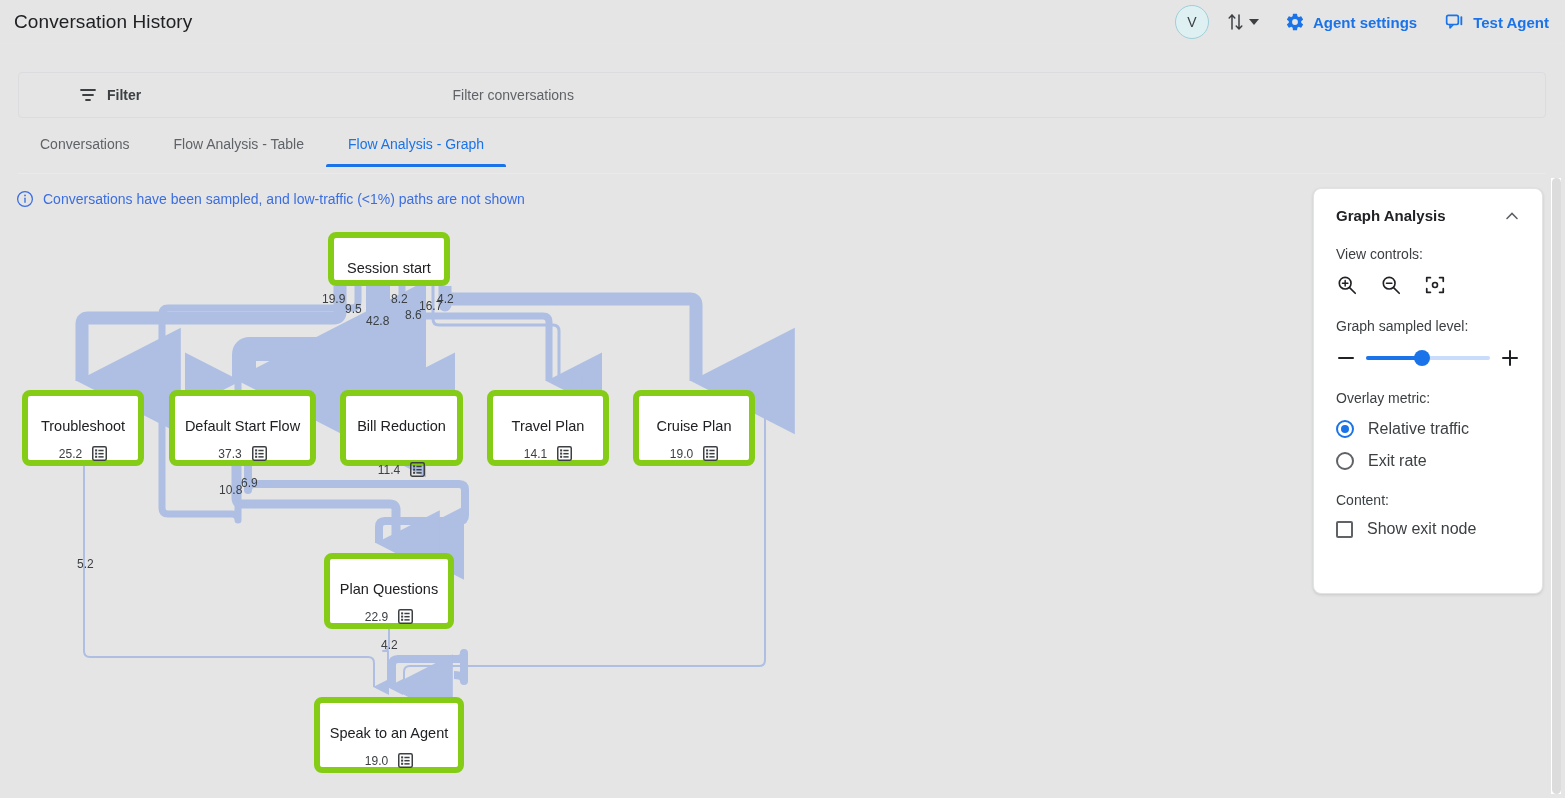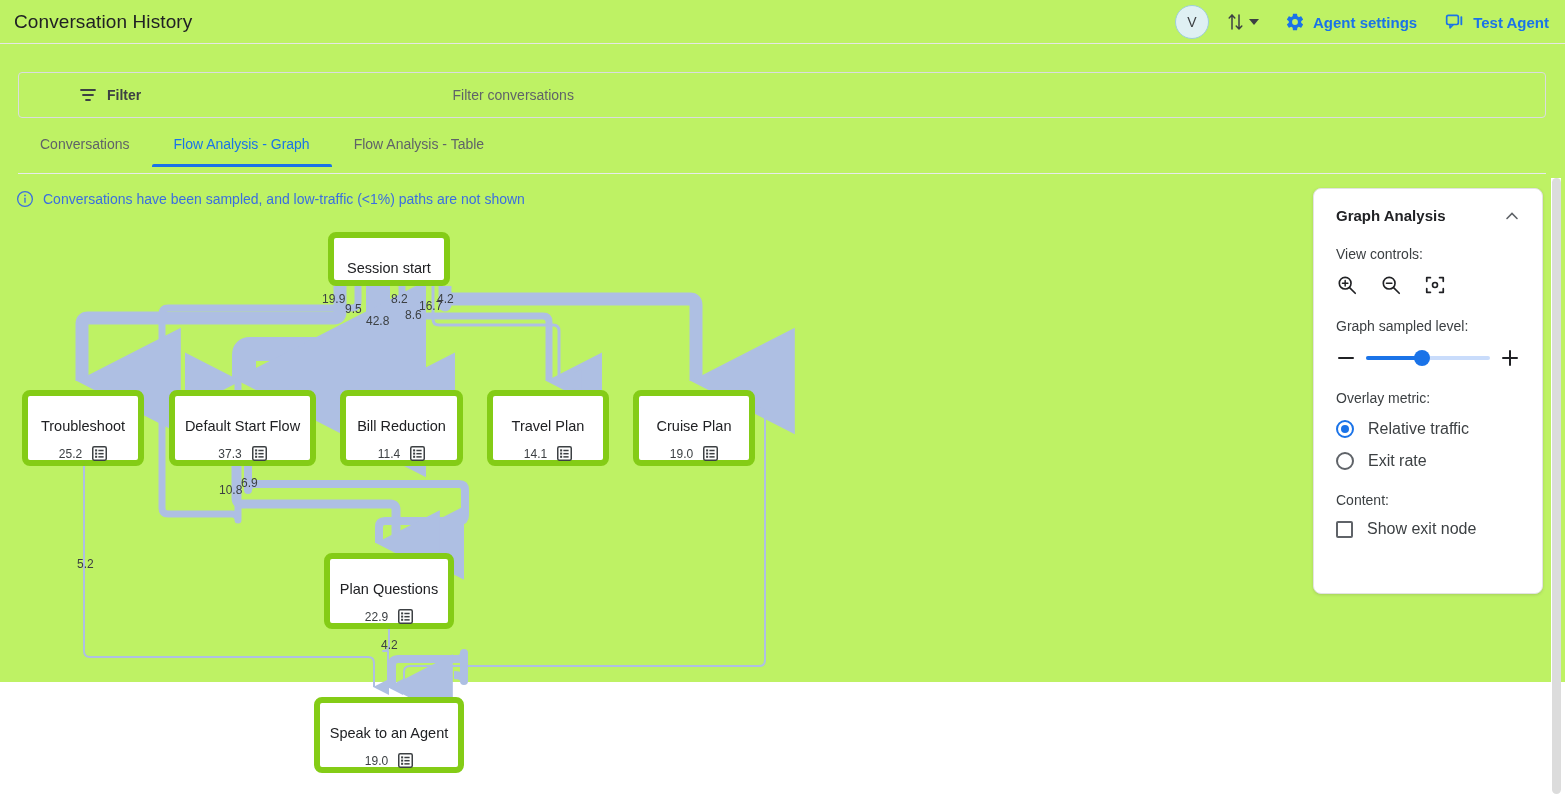--- a/index.html
+++ b/index.html
@@ -3,21 +3,21 @@
 <meta charset="utf-8">
 <style>
   * { box-sizing: border-box; }
   html, body {
     margin: 0; padding: 0;
     width: 1565px; height: 798px;
     background: #ffffff;
     font-family: "Liberation Sans", sans-serif;
     overflow: hidden;
   }
-  .app { position: relative; width: 1565px; height: 682px; background:#bef264; }
+  .app { position: relative; width: 1565px; height: 798px; background:#e5e5e5; }
 
   
   .topbar {
     position: absolute; top:0; left:0; width:1565px; height:44px;
     border-bottom: 1px solid #e6e6e6;
     display:flex; align-items:center;
   }
   .page-title {
     margin-left: 14px;
     font-size: 19px; color:#202124; letter-spacing:0.1px;
@@ -183,22 +183,22 @@
   <div class="filterbar">
     <svg class="filter-icon" viewBox="0 0 18 18">
       <path d="M2 4 H16 M4 9 H14 M7 14 H11" stroke="#3c4043" stroke-width="1.8" stroke-linecap="round"></path>
     </svg>
     <span class="filter-label">Filter</span>
     <input class="filter-input" type="text" placeholder="Filter conversations" style="">
   </div>
 
   <div class="tabs">
     <div class="tab">Conversations</div>
+    <div class="tab">Flow Analysis - Table</div>
     <div class="tab active">Flow Analysis - Graph</div>
-    <div class="tab">Flow Analysis - Table</div>
   </div>
 
   <div class="notice">
     <svg class="info-icon" viewBox="0 0 20 20">
       <circle cx="10" cy="10" r="8.2" fill="none" stroke="#3b6ee0" stroke-width="1.4"></circle>
       <circle cx="10" cy="6" r="1" fill="#3b6ee0"></circle>
       <rect x="9.25" y="8.4" width="1.5" height="6" rx="0.7" fill="#3b6ee0"></rect>
     </svg>
     <span>Conversations have been sampled, and low-traffic (&lt;1%) paths are not shown</span>
   </div>
@@ -270,21 +270,21 @@
           <rect x="3.3" y="3.6" width="2.2" height="2.2" fill="#3c4043"></rect>
           <rect x="3.3" y="7" width="2.2" height="2.2" fill="#3c4043"></rect>
           <rect x="3.3" y="10.4" width="2.2" height="2.2" fill="#3c4043"></rect>
           <rect x="6.8" y="4" width="5.6" height="1.6" fill="#3c4043"></rect>
           <rect x="6.8" y="7.4" width="5.6" height="1.6" fill="#3c4043"></rect>
           <rect x="6.8" y="10.8" width="5.6" height="1.6" fill="#3c4043"></rect>
         </svg>
       </div>
     </div>
 
-    <div class="node" style="left:340px; top:215px; width:123px; height:76px;">
+    <div class="node" style="left:340px; top:215px; width:123px; height:76px;gap:16px;">
       <div class="node-title">Bill Reduction</div>
       <div class="node-metric">
         <span class="node-val">11.4</span>
         <svg class="list-icon" viewBox="0 0 16 16">
           <rect x="0.8" y="0.8" width="14.4" height="14.4" rx="1.5" fill="none" stroke="#3c4043" stroke-width="1.6"></rect>
           <rect x="3.3" y="3.6" width="2.2" height="2.2" fill="#3c4043"></rect>
           <rect x="3.3" y="7" width="2.2" height="2.2" fill="#3c4043"></rect>
           <rect x="3.3" y="10.4" width="2.2" height="2.2" fill="#3c4043"></rect>
           <rect x="6.8" y="4" width="5.6" height="1.6" fill="#3c4043"></rect>
           <rect x="6.8" y="7.4" width="5.6" height="1.6" fill="#3c4043"></rect>

